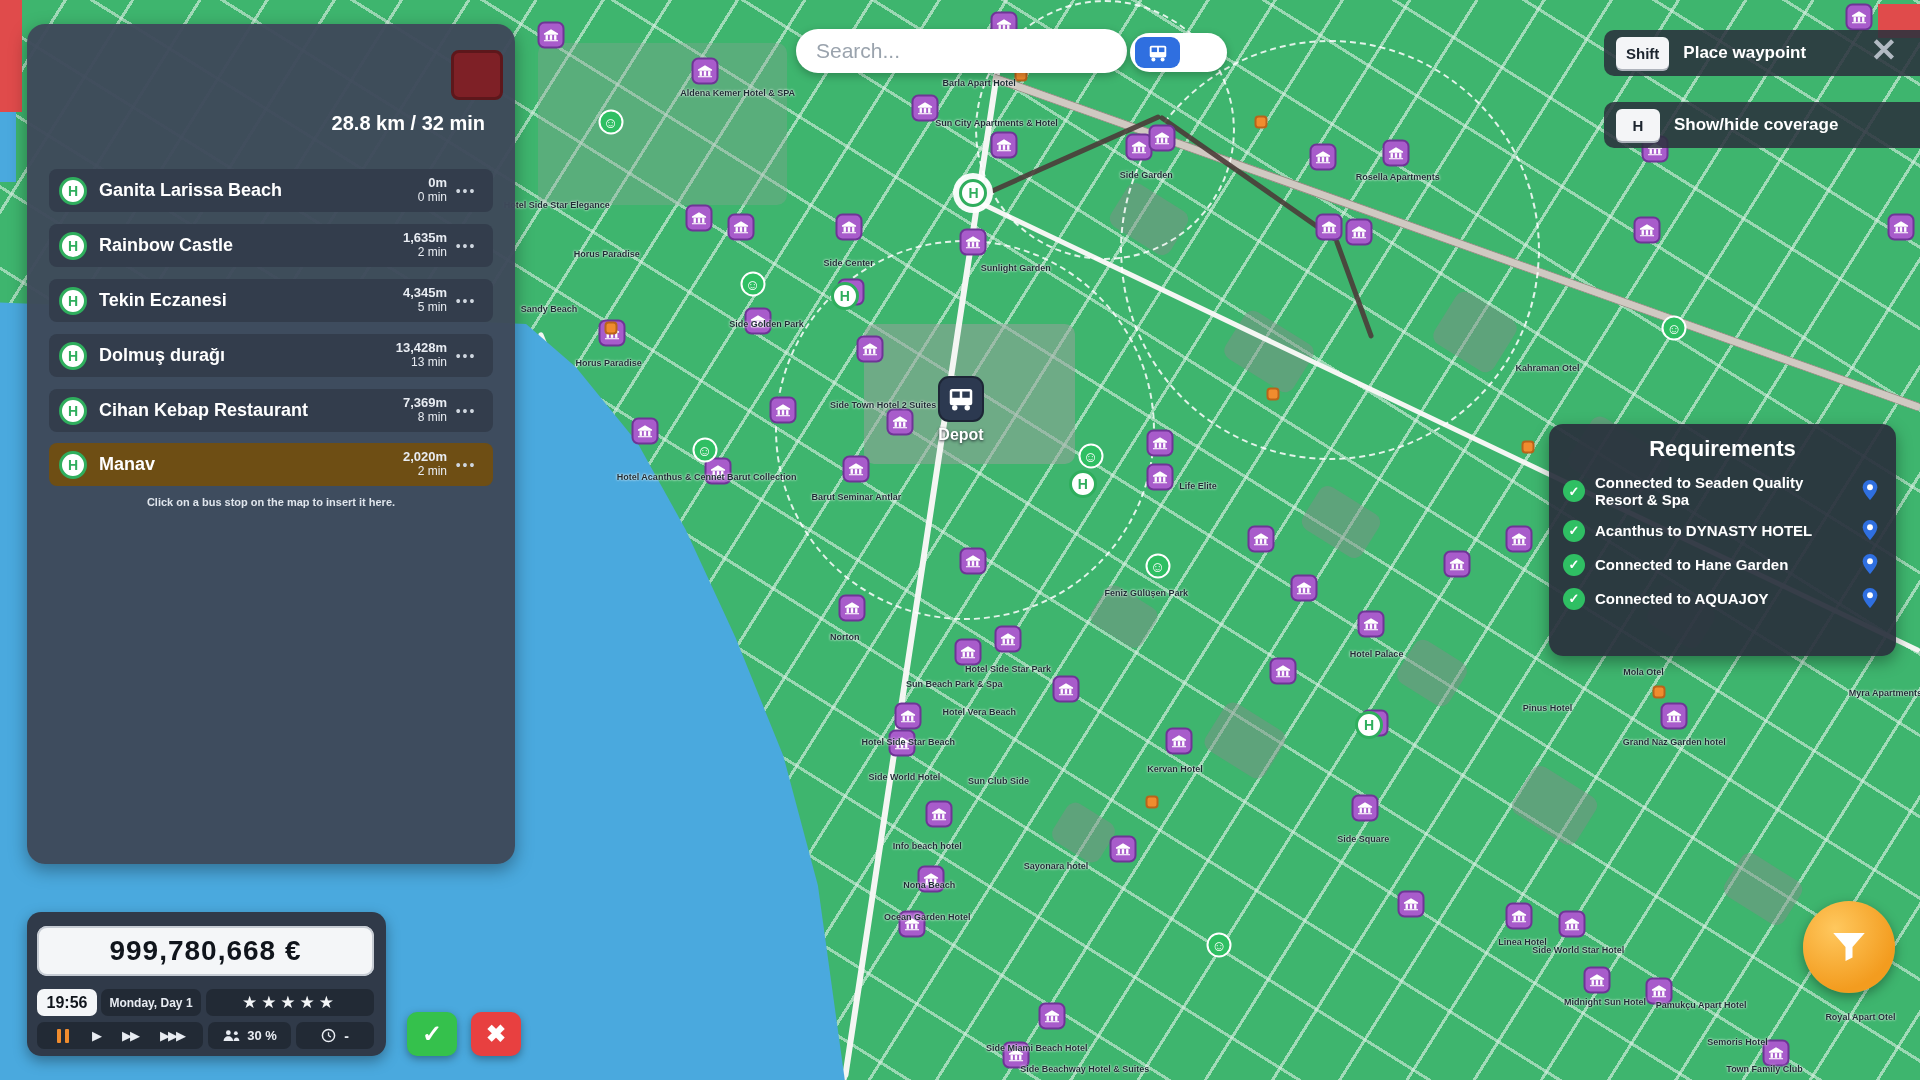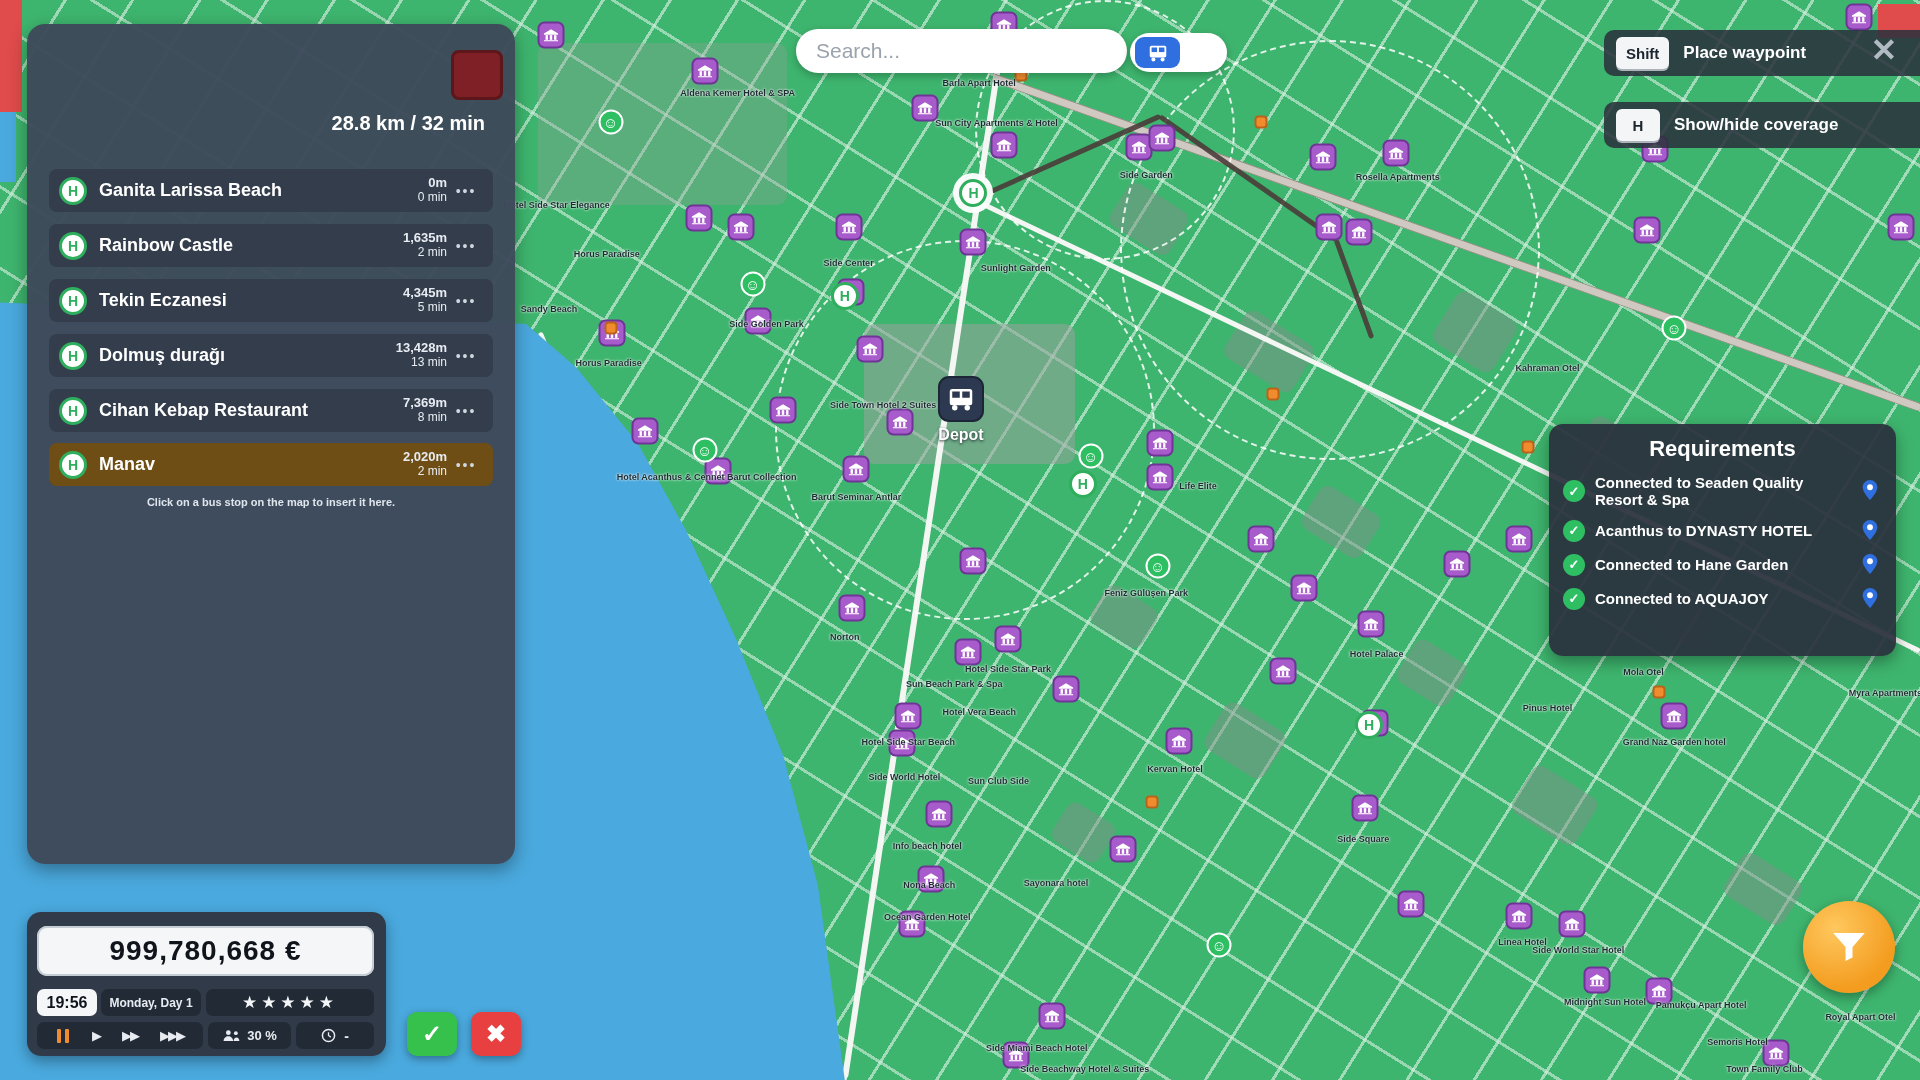--- a/index.html
+++ b/index.html
@@ -722,21 +722,21 @@
       <div class="map-label" style="left: 31.7%; top: 33.6%;">Horus Paradise</div>
       <div class="map-label" style="left: 46%; top: 37.5%;">Side Town Hotel 2 Suites</div>
       <div class="map-label" style="left: 44.6%; top: 46%;">Barut Seminar Antlar</div>
       <div class="map-label" style="left: 44%; top: 59%;">Norton</div>
       <div class="map-label" style="left: 52.5%; top: 61.9%;">Hotel Side Star Park</div>
       <div class="map-label" style="left: 49.7%; top: 63.3%;">Sun Beach Park &amp; Spa</div>
       <div class="map-label" style="left: 51%; top: 65.9%;">Hotel Vera Beach</div>
       <div class="map-label" style="left: 47.3%; top: 68.7%;">Hotel Side Star Beach</div>
       <div class="map-label" style="left: 47.1%; top: 71.9%;">Side World Hotel</div>
       <div class="map-label" style="left: 52%; top: 72.3%;">Sun Club Side</div>
-      <div class="map-label" style="left: 55%; top: 80.2%; margin-top: 17px;">Sayonara hotel</div>
+      <div class="map-label" style="left: 55%; top: 80.2%;">Sayonara hotel</div>
       <div class="map-label" style="left: 61.2%; top: 71.2%;">Kervan Hotel</div>
       <div class="map-label" style="left: 62.4%; top: 45%;">Life Elite</div>
       <div class="map-label" style="left: 59.7%; top: 54.9%;">Feniz Gülüşen Park</div>
       <div class="map-label" style="left: 71.7%; top: 60.6%;">Hotel Palace</div>
       <div class="map-label" style="left: 71%; top: 77.7%;">Side Square</div>
       <div class="map-label" style="left: 79.3%; top: 87.2%;">Linea Hotel</div>
       <div class="map-label" style="left: 82.2%; top: 88%;">Side World Star Hotel</div>
       <div class="map-label" style="left: 36.7%; top: 8.6%; margin-left: 33px;">Aldena Kemer Hotel &amp; SPA</div>
       <div class="map-label" style="left: 51%; top: 7.7%;">Barla Apart Hotel</div>
       <div class="map-label" style="left: 51.9%; top: 11.4%;">Sun City Apartments &amp; Hotel</div>

